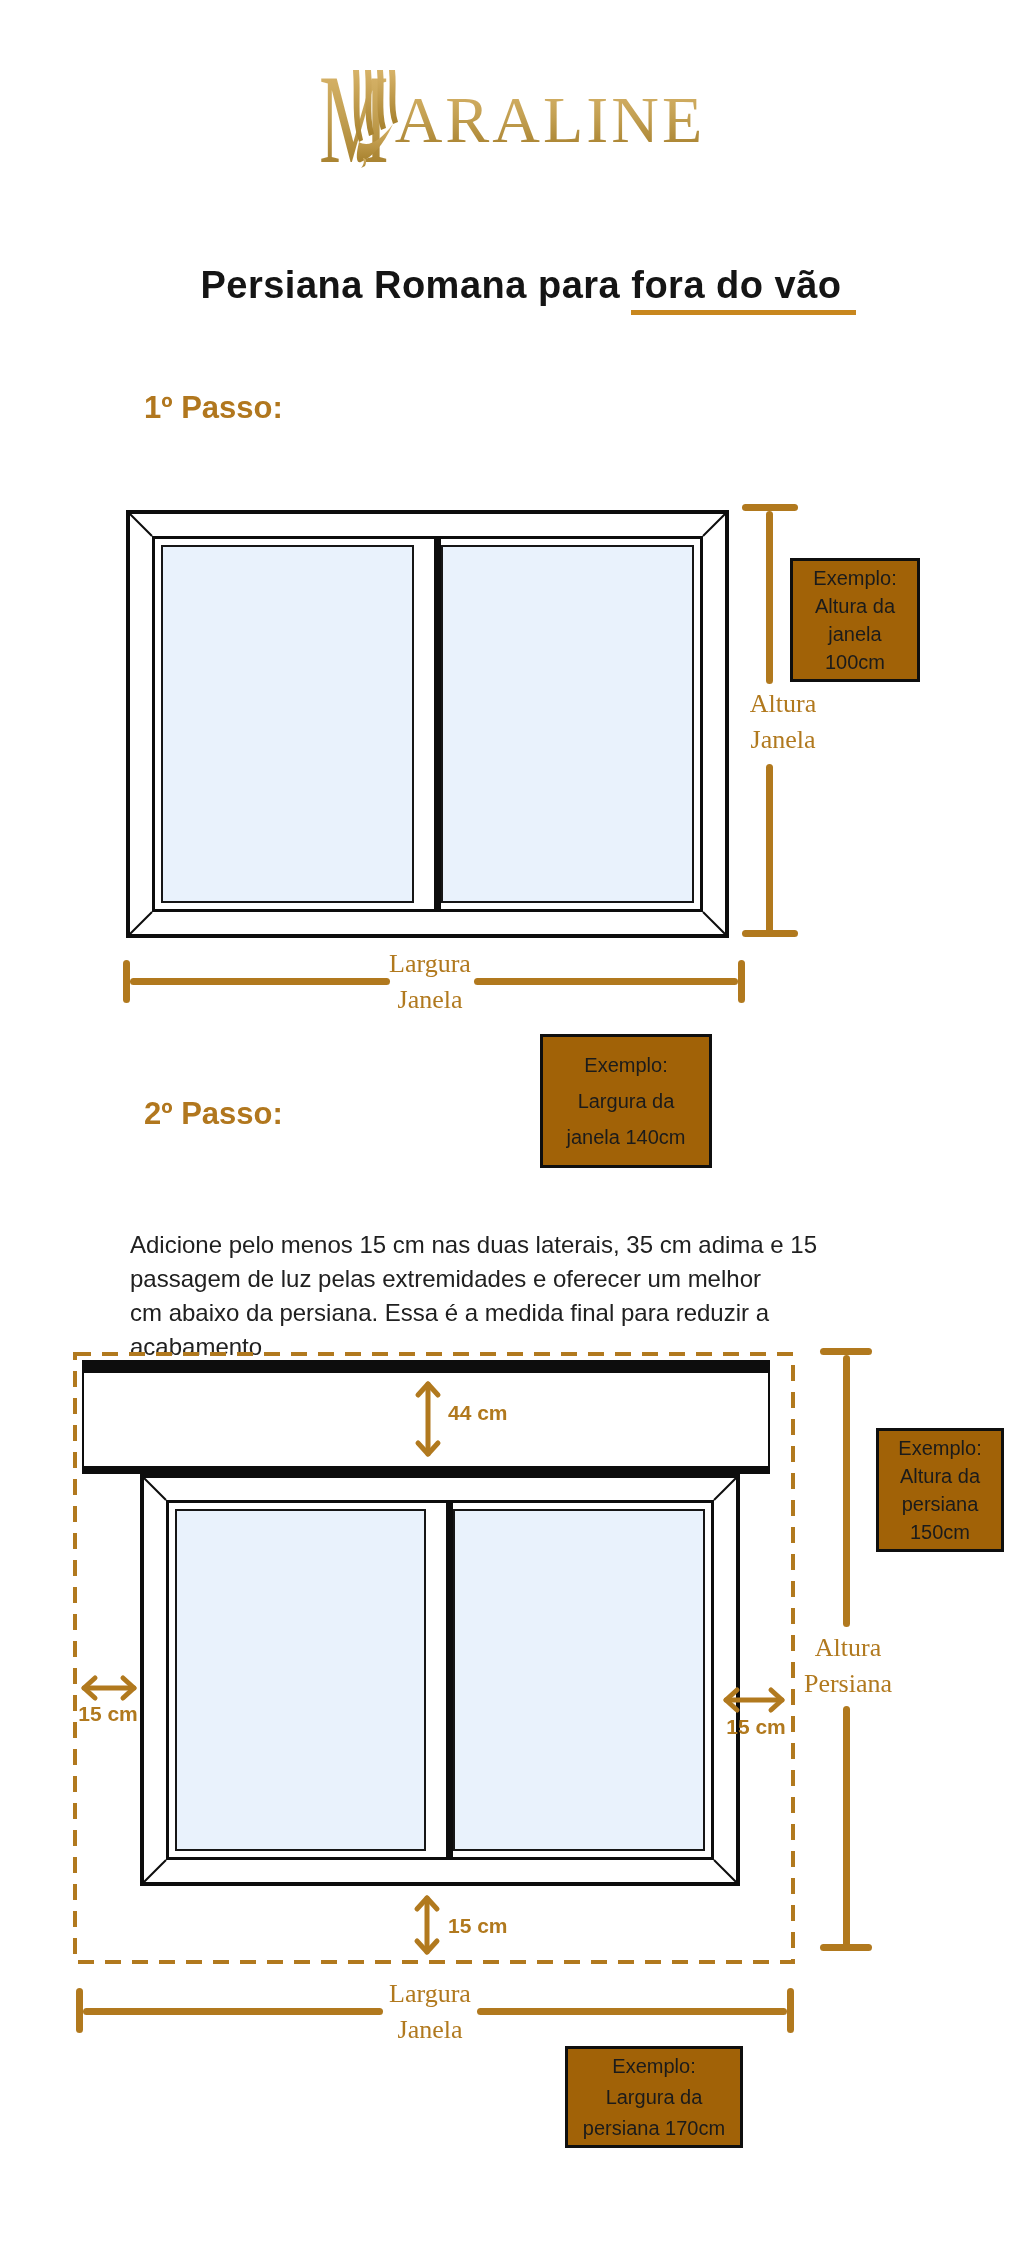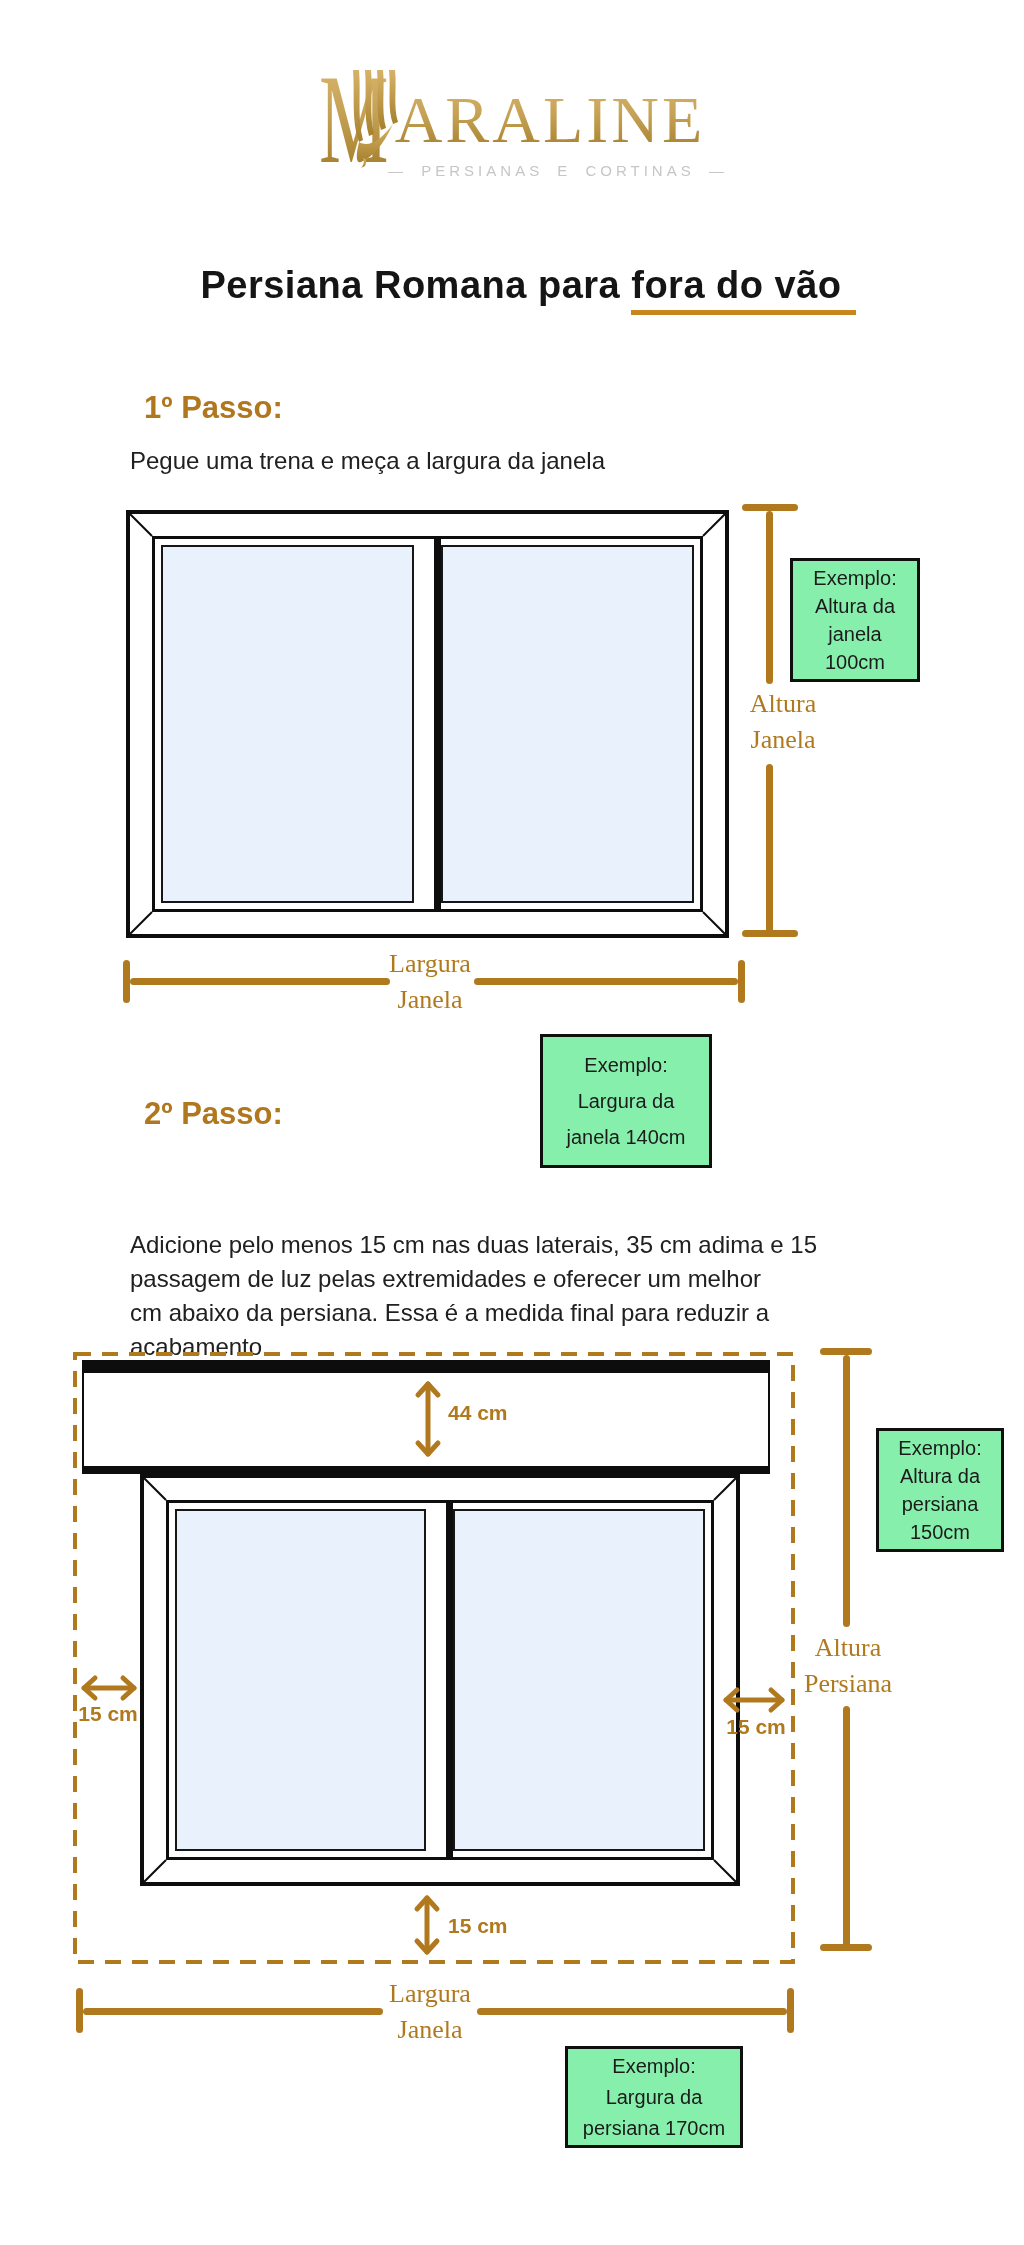--- a/index.html
+++ b/index.html
@@ -79,21 +79,21 @@
     position:absolute; color:var(--gold,#B1791E); font-weight:700; font-size:21px;
     white-space:nowrap; text-align:center;
   }
   .arrow { position:absolute; }
   .arrow path { stroke:var(--gold,#B1791E); stroke-width:5; fill:none; stroke-linecap:round; stroke-linejoin:round; }
   .dashed-rect { position:absolute; }
   .dashed-rect rect { fill:none; stroke:var(--gold,#B1791E); stroke-width:4; stroke-dasharray:16 11; }
 
   
   .example-box {
-    position:absolute; border:3px solid #0f0f0f; background:#86efac;
+    position:absolute; border:3px solid #0f0f0f; background:#a16207;
     display:flex; flex-direction:column; justify-content:center;
     text-align:center; color:#1b1b1b; font-size:20px;
   }
   .example-box.lines-tight div { line-height:28px; }
   .example-box.lines-loose div { line-height:36px; }
   .example-box.lines-mid   div { line-height:31px; }
 
   
   .valance { position:absolute; background:#fff; border:2px solid #0d0d0d; }
   .valance-top    { position:absolute; left:-1px; right:-1px; top:-1px; height:12px; background:#0d0d0d; }
@@ -118,31 +118,27 @@
           <path fill="url(#curtG)" d="M6,0 C8,26 4,50 12,72 L16,70 C10,48 14,24 12,0 Z"></path>
           <path fill="url(#curtG)" d="M18,0 C20,24 16,46 22,66 L27,64 C22,44 26,22 24,0 Z"></path>
           <path fill="url(#curtG)" d="M30,0 C32,22 28,42 34,60 L39,58 C34,40 38,20 36,0 Z"></path>
           <path fill="url(#curtG)" d="M42,0 C44,20 40,38 46,54 L51,52 C46,36 50,18 48,0 Z"></path>
           <path fill="url(#curtG)" d="M12,72 C22,78 34,70 46,54 C36,76 24,88 14,92 C10,94 8,88 12,72 Z"></path>
           <path fill="url(#curtG)" d="M16,88 C18,92 16,96 14,98 L18,96 C20,92 19,88 16,88 Z"></path>
         </svg>
       </span>
       <span class="brand-rest gold-text">ARALINE</span>
     </div>
-    <div class="brand-tagline">— PERSIANAS E CORTINAS —</div>
   </div>
 
   <div class="main-title">
     <span>Persiana Romana para </span><span class="underlined">fora do vão</span>
   </div>
 
   <div class="step-heading" style="top:390px;">1º Passo:</div>
-  <div class="step-body" style="top:444px;">
-    <div>Pegue uma trena e meça a largura da janela</div>
-  </div>
 
   <div>
     <div class="window" style="left:126px; top:510px; width:603px; height:428px;">
       <svg class="win-miter" width="595" height="420" viewBox="0 0 595 420">
         <line x1="0" y1="0" x2="22" y2="22"></line>
         <line x1="595" y1="0" x2="573" y2="22"></line>
         <line x1="0" y1="420" x2="22" y2="398"></line>
         <line x1="595" y1="420" x2="573" y2="398"></line>
       </svg>
       <div class="win-inner">

